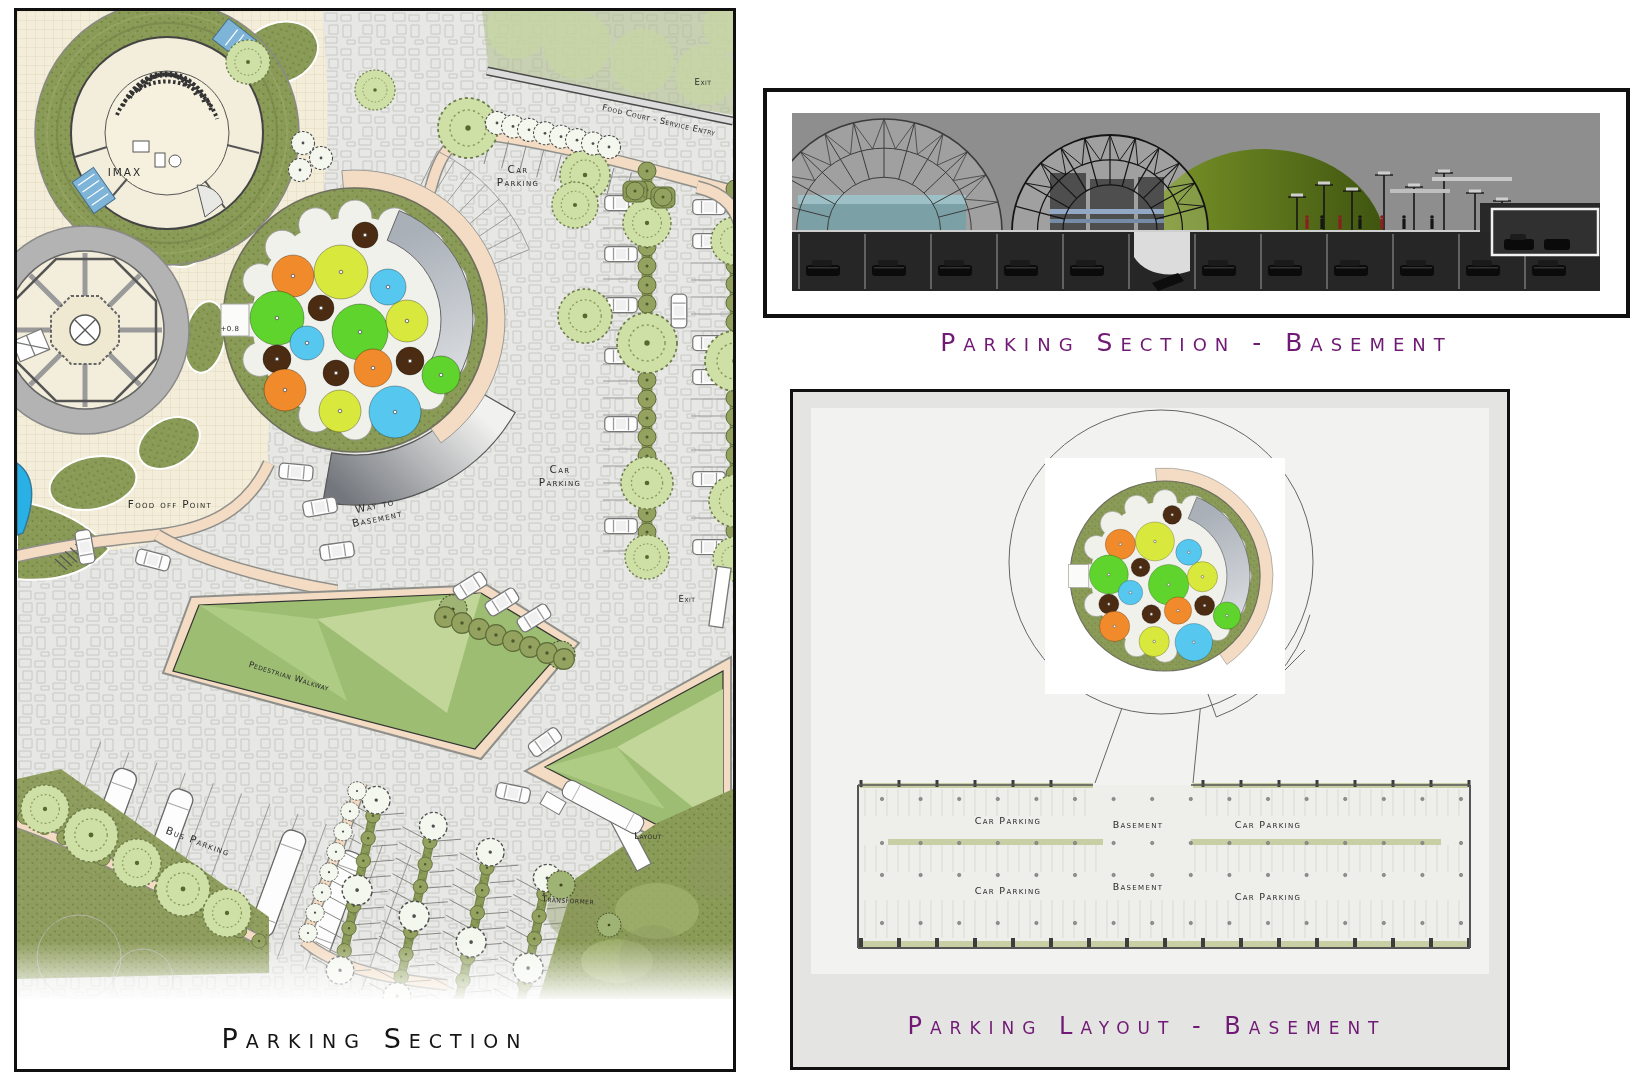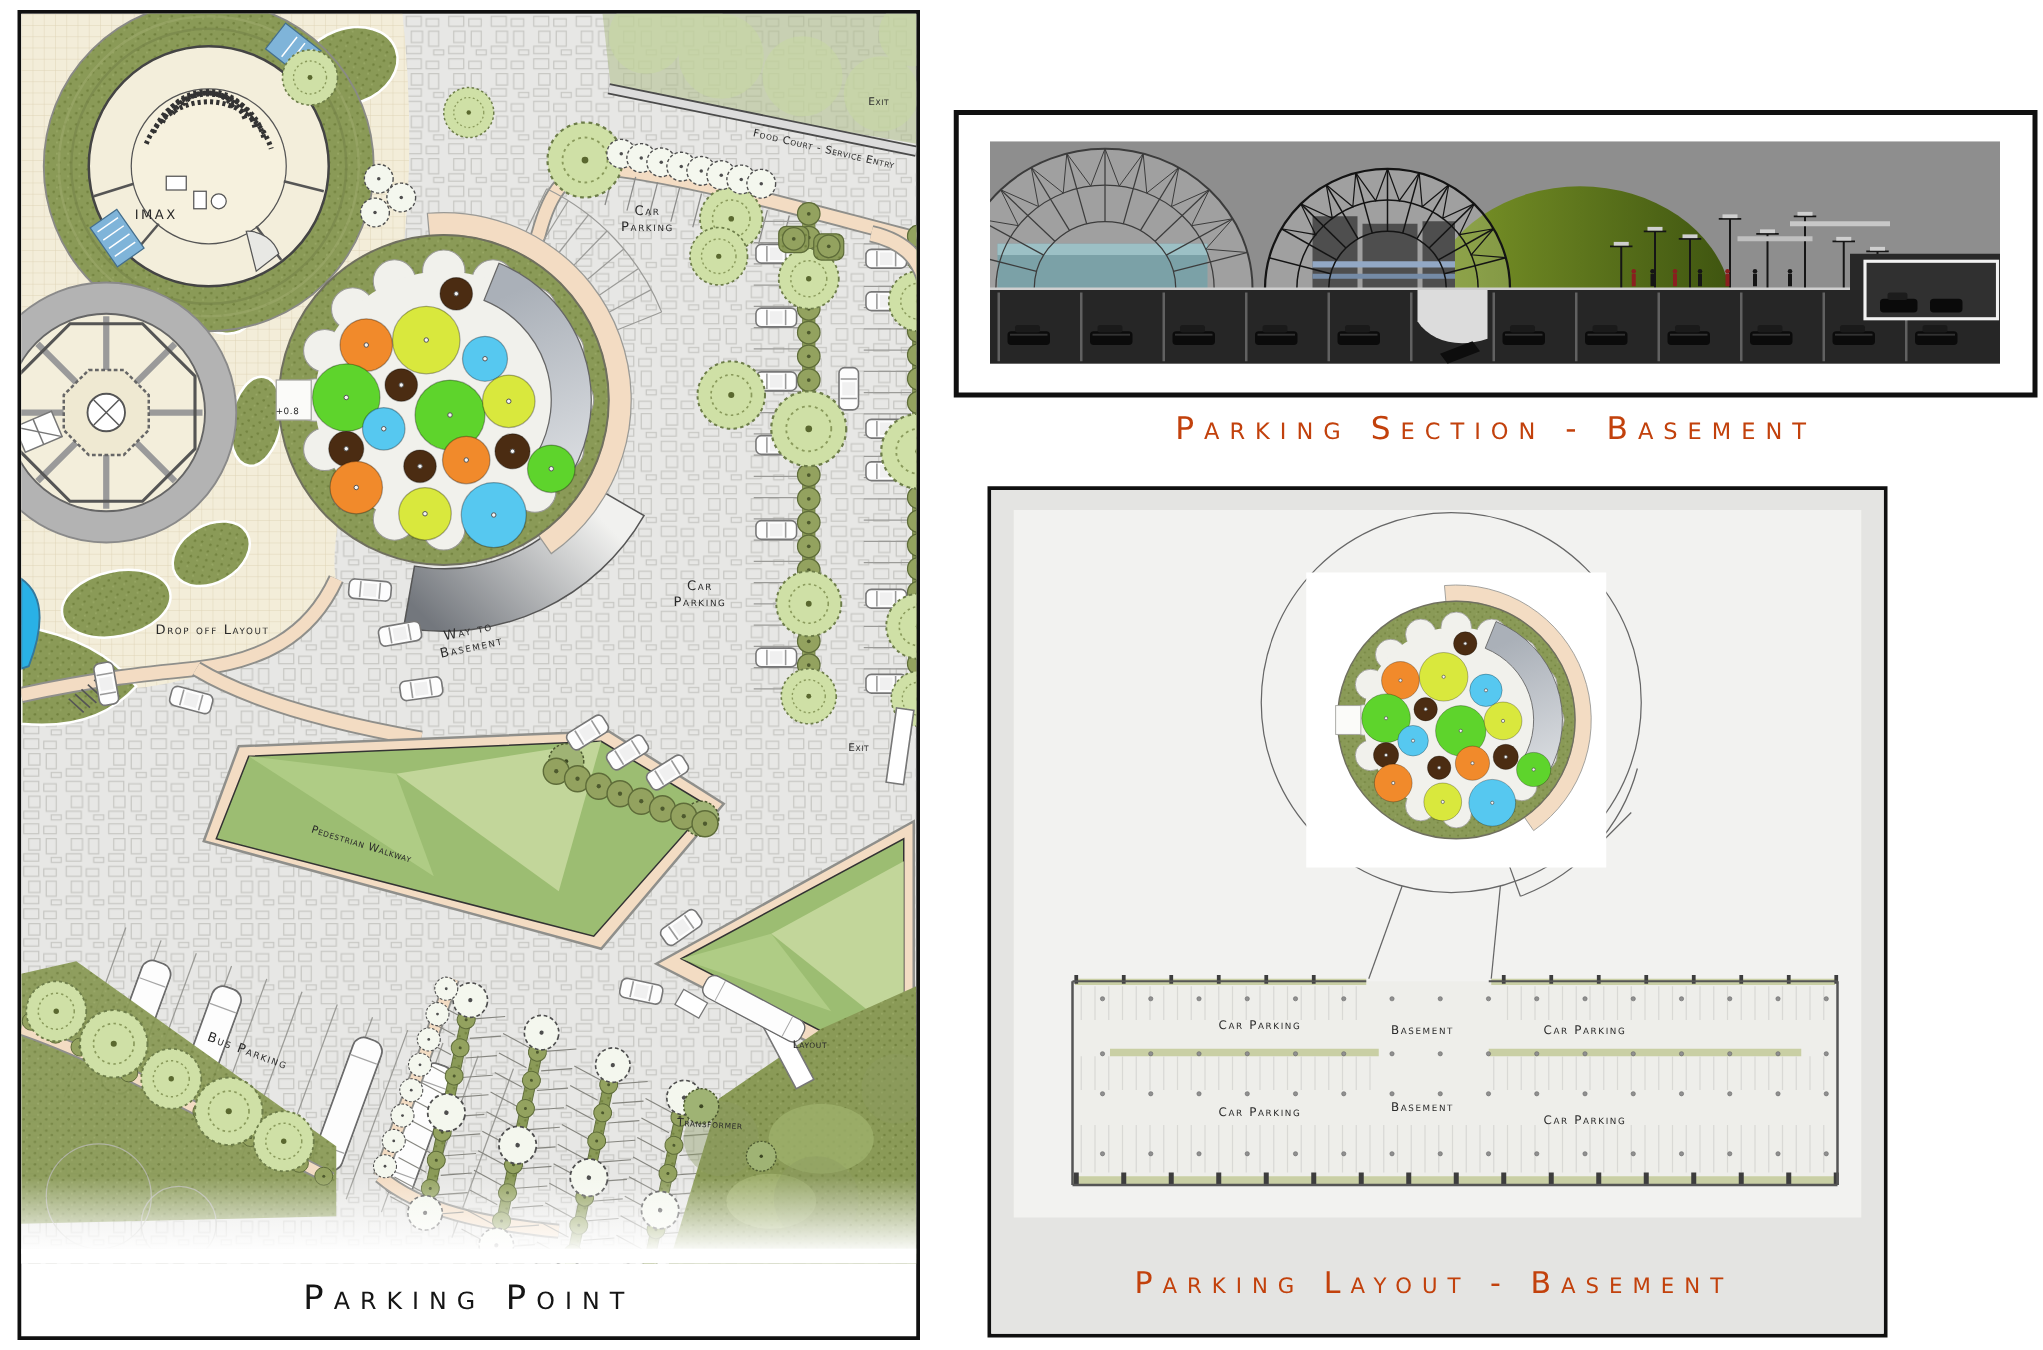--- a/index.html
+++ b/index.html
@@ -4,21 +4,21 @@
 <style>
   html,body{margin:0;padding:0;background:#ffffff;}
   body{width:1634px;height:1080px;position:relative;overflow:hidden;
        font-family:"DejaVu Sans","Liberation Sans",sans-serif;}
   .frame{position:absolute;background:#ffffff;border:3px solid #101010;box-sizing:border-box;}
   .lbl{position:absolute;text-align:center;letter-spacing:1.3px;font-size:10.5px;line-height:1.22;
        color:#2a2a2a;font-variant:small-caps;pointer-events:none;white-space:normal;}
   .tiny{font-size:8.5px;letter-spacing:.5px;}
   .ptitle{position:absolute;text-align:center;font-variant:small-caps;color:#151515;
           letter-spacing:8px;font-size:27px;}
-  .caption{position:absolute;text-align:center;font-variant:small-caps;color:#c2410c;
+  .caption{position:absolute;text-align:center;font-variant:small-caps;color:#701a75;
            letter-spacing:8px;font-size:25px;}
   svg{display:block;}
 </style>
 </head>
 <body>
 
 <section class="frame" style="left:14px;top:8px;width:722px;height:1064px;">
   <svg width="716" height="1000" viewBox="0 0 716 1000" style="position:absolute;left:0;top:0;">
     <defs>
       <pattern id="pav" width="34" height="34" patternUnits="userSpaceOnUse">
@@ -703,30 +703,30 @@
       </g>
 
     <rect y="930" width="716" height="62" fill="url(#fadeWhite)"></rect>
     <rect y="988" width="716" height="12" fill="#fff"></rect>
   </svg>
 
   <div class="lbl" style="left:78px;top:155px;width:60px;letter-spacing:2px;">IMAX</div>
   <div class="lbl" style="left:468px;top:152px;width:66px;">Car Parking</div>
   <div class="lbl tiny" style="left:552px;top:104px;width:180px;transform:rotate(13deg);">Food Court  -  Service Entry</div>
   <div class="lbl tiny" style="left:664px;top:66px;width:44px;">Exit</div>
-  <div class="lbl" style="left:78px;top:487px;width:150px;">Drop off Layout</div>
+  <div class="lbl" style="left:78px;top:487px;width:150px;">Food off Point</div>
   <div class="lbl" style="left:315px;top:488px;width:88px;transform:rotate(-12deg);">Way to Basement</div>
   <div class="lbl" style="left:510px;top:452px;width:66px;">Car Parking</div>
   <div class="lbl tiny" style="left:196px;top:314px;width:34px;font-size:7px;">+0.8</div>
   <div class="lbl tiny" style="left:192px;top:660px;width:160px;transform:rotate(17deg);">Pedestrian Walkway</div>
   <div class="lbl" style="left:126px;top:824px;width:110px;transform:rotate(20deg);">Bus Parking</div>
   <div class="lbl tiny" style="left:648px;top:583px;width:44px;">Exit</div>
   <div class="lbl tiny" style="left:606px;top:820px;width:50px;">Layout</div>
   <div class="lbl tiny" style="left:486px;top:884px;width:130px;transform:rotate(3deg);">Transformer</div>
-  <div class="ptitle" style="left:0;top:1012px;width:716px;">Parking Point</div>
+  <div class="ptitle" style="left:0;top:1012px;width:716px;">Parking Section</div>
 </section>
 
 <section class="frame" style="left:763px;top:88px;width:867px;height:230px;border-width:4px;">
   <svg id="secSvg" width="808" height="178" viewBox="0 0 808 178" style="position:absolute;left:25px;top:21px;">
     <rect width="808" height="178" fill="#8e8e8e"></rect>
     <path d="M352,118 A122,100 0 0 1 592,118 Z" fill="url(#greenDomeGrad)"></path>
     <rect x="6" y="82" width="168" height="36" fill="#628f97"></rect>
     <rect x="6" y="82" width="168" height="9" fill="#8ab4ba"></rect>
     <g fill="#2d2d2d">
       <rect x="258" y="60" width="36" height="58"></rect>

